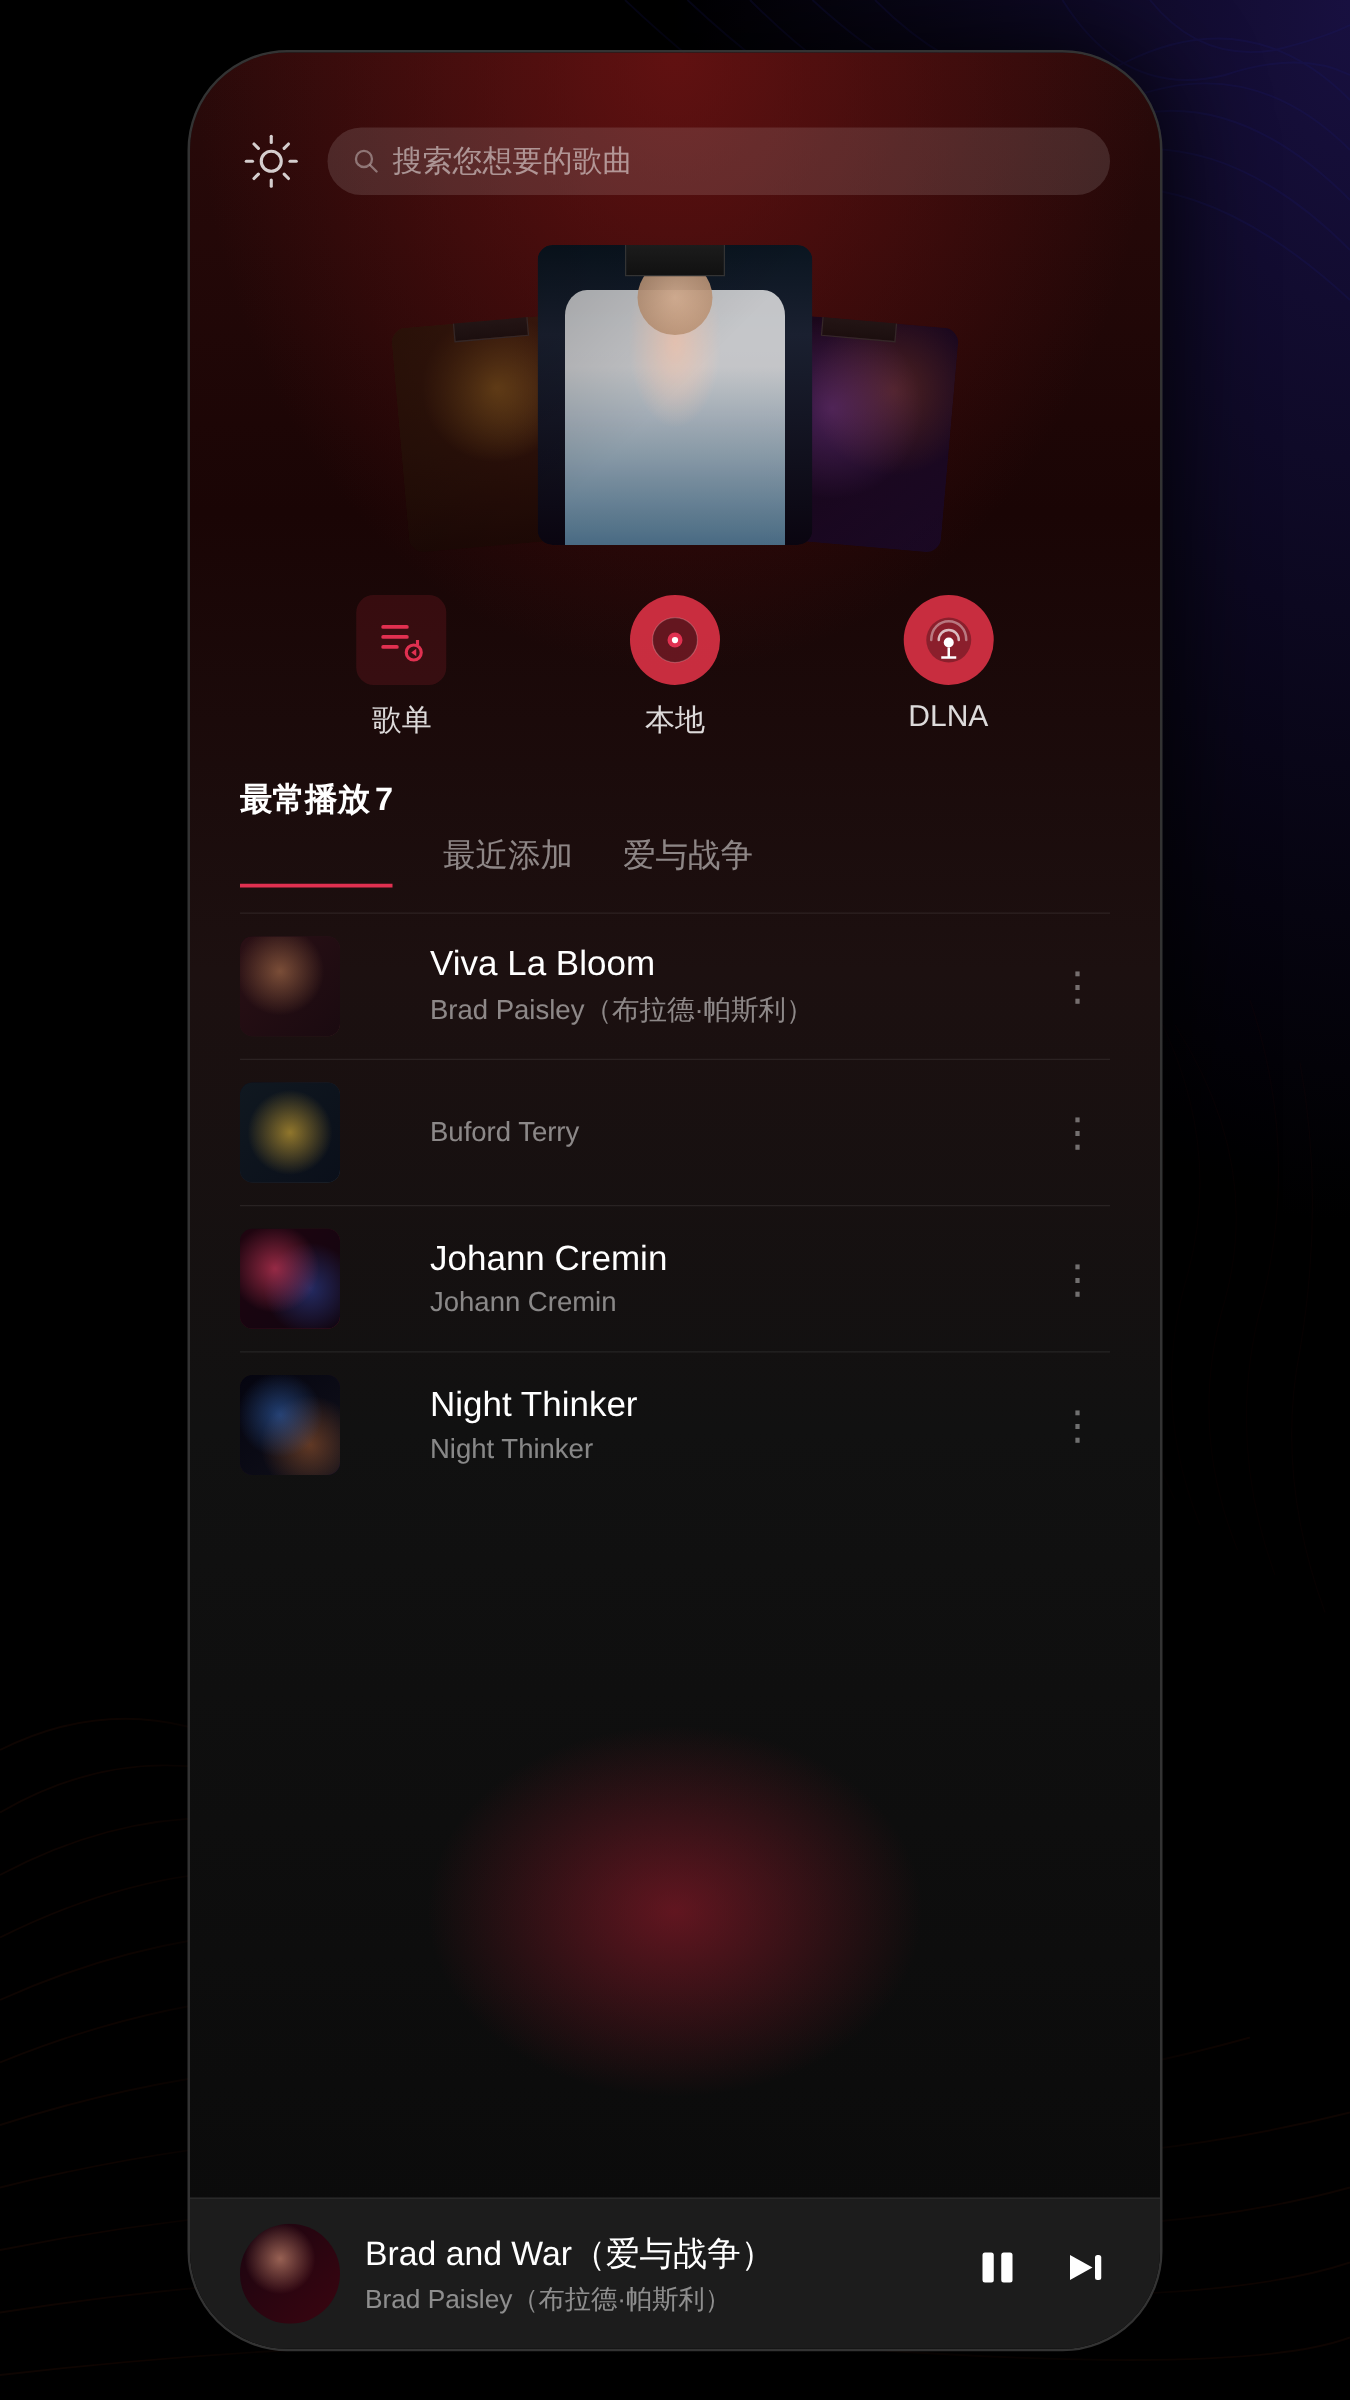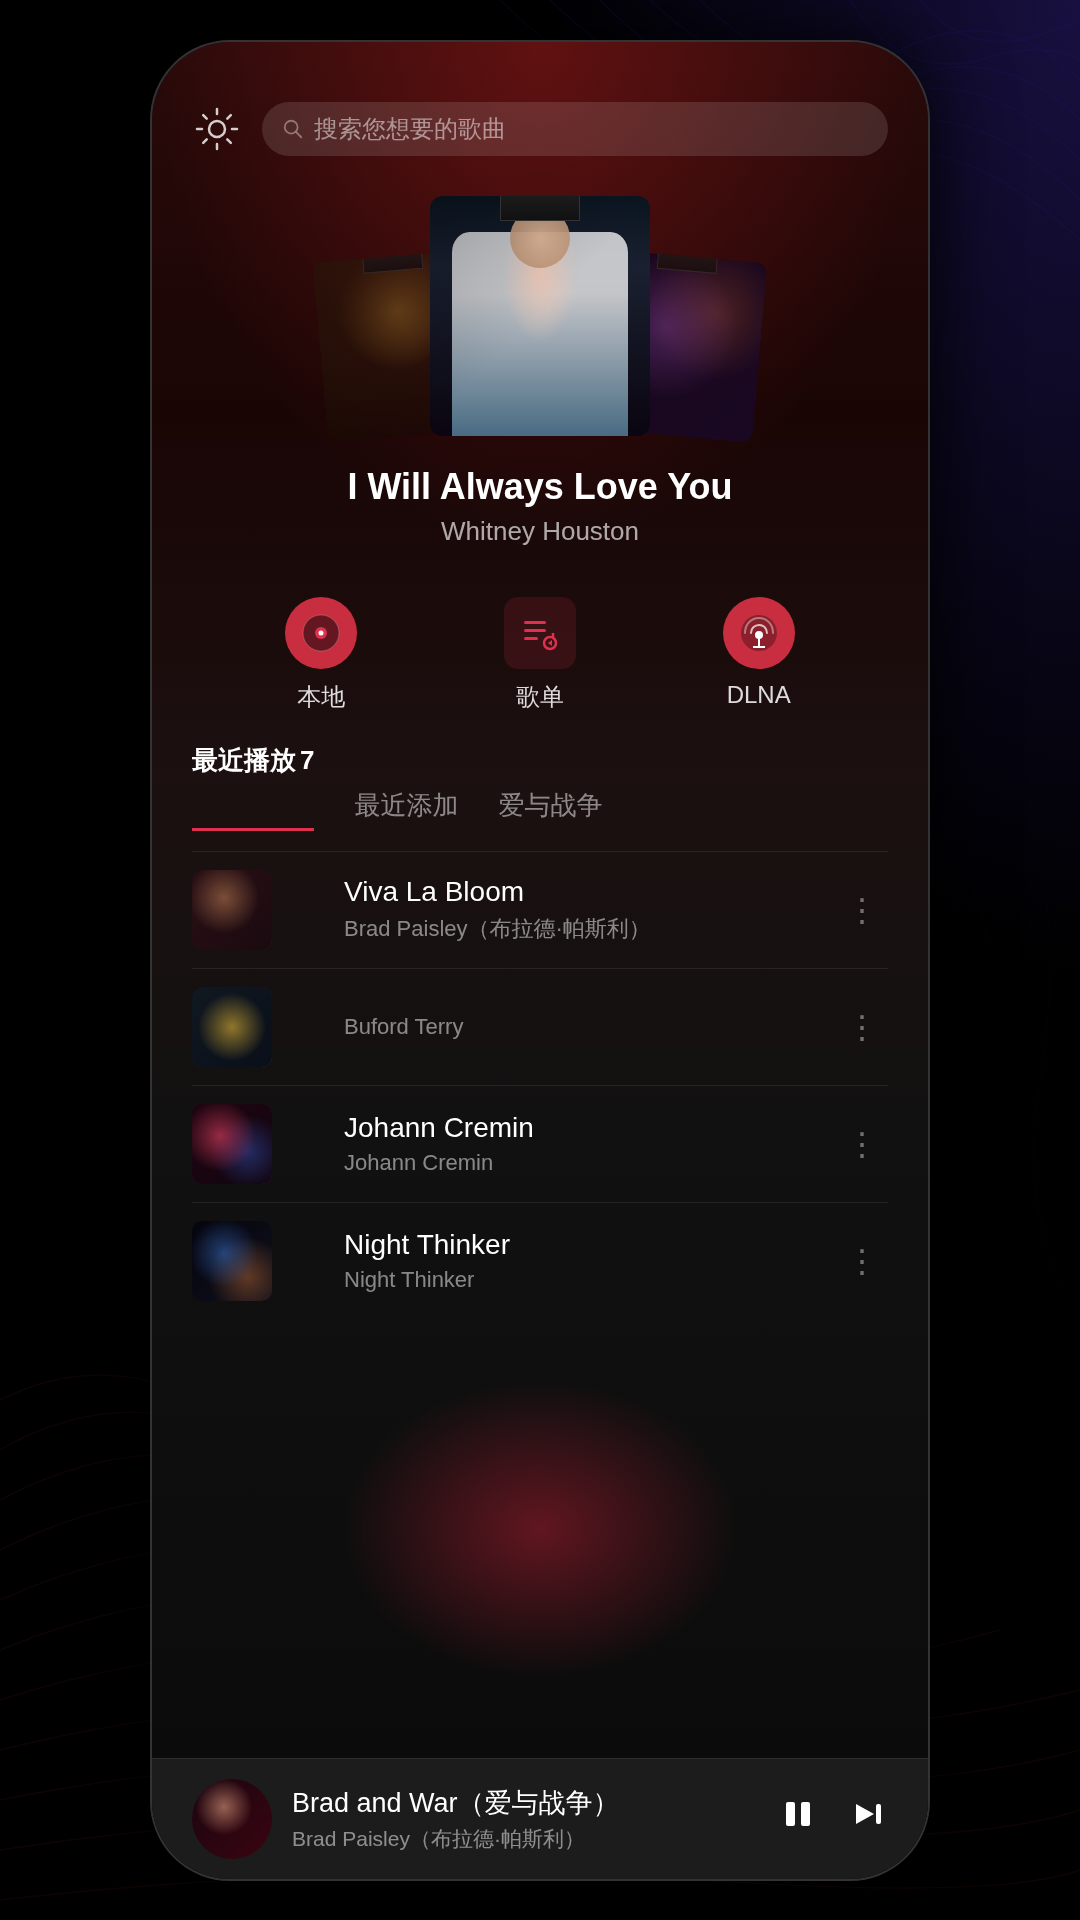--- a/index.html
+++ b/index.html
@@ -502,70 +502,66 @@
       <div class="album-card side" style="transform: translateX(-30px) rotate(5deg); margin-bottom: 0;">
         <div class="vinyl-top"></div>
         <div class="album-inner">
           <div style="width:160px;height:180px;border-radius:8px;overflow:hidden;background:linear-gradient(135deg, #0a0520 0%, #1a0a30 100%);position:relative;">
             <div style="position:absolute;inset:0;background:radial-gradient(circle at 40% 40%, rgba(150,80,200,0.5) 0%, transparent 50%), radial-gradient(circle at 70% 30%, rgba(200,100,50,0.4) 0%, transparent 40%);"></div>
           </div>
         </div>
       </div>
     </div>
 
-    <div class="track-info">
-      <div class="track-title">I Will Always Love You</div>
-      <div class="track-artist">Whitney Houston</div>
-    </div>
 
     <div class="nav-icons">
-
-      <div class="nav-item">
-        <div class="nav-icon-circle">
-          <svg width="44" height="44" viewBox="0 0 44 44" fill="none">
-            <circle cx="22" cy="22" r="18" fill="rgba(0,0,0,0.5)" stroke="rgba(255,255,255,0.2)" stroke-width="1"></circle>
-            <circle cx="22" cy="22" r="6" fill="#e03050"></circle>
-            <circle cx="22" cy="22" r="2.5" fill="#fff"></circle>
-          </svg>
-        </div>
-        <span class="nav-label">本地</span>
-      </div>
 
       <div class="nav-item">
         <div class="nav-icon-bg">
           <svg width="40" height="40" viewBox="0 0 40 40" fill="none">
             <rect x="4" y="8" width="22" height="3" rx="1.5" fill="#e03050"></rect>
             <rect x="4" y="16" width="22" height="3" rx="1.5" fill="#e03050"></rect>
             <rect x="4" y="24" width="14" height="3" rx="1.5" fill="#e03050"></rect>
             <circle cx="30" cy="30" r="6" stroke="#e03050" stroke-width="2.5"></circle>
             <path d="M28 30 L32 27 L32 33 Z" fill="#e03050"></path>
             <line x1="33" y1="24" x2="33" y2="20" stroke="#e03050" stroke-width="2.5"></line>
           </svg>
         </div>
         <span class="nav-label">歌单</span>
       </div>
 
       <div class="nav-item">
         <div class="nav-icon-circle">
           <svg width="44" height="44" viewBox="0 0 44 44" fill="none">
+            <circle cx="22" cy="22" r="18" fill="rgba(0,0,0,0.5)" stroke="rgba(255,255,255,0.2)" stroke-width="1"></circle>
+            <circle cx="22" cy="22" r="6" fill="#e03050"></circle>
+            <circle cx="22" cy="22" r="2.5" fill="#fff"></circle>
+          </svg>
+        </div>
+        <span class="nav-label">本地</span>
+      </div>
+
+      <div class="nav-item">
+        <div class="nav-icon-circle">
+          <svg width="44" height="44" viewBox="0 0 44 44" fill="none">
             <circle cx="22" cy="22" r="18" fill="rgba(0,0,0,0.3)"></circle>
             <path d="M14 22 C14 17.5 17.5 14 22 14 C26.5 14 30 17.5 30 22" stroke="rgba(255,255,255,0.7)" stroke-width="2" fill="none" stroke-linecap="round"></path>
             <path d="M8 22 C8 13 14.3 7 22 7 C29.7 7 36 13 36 22" stroke="rgba(255,255,255,0.4)" stroke-width="2" fill="none" stroke-linecap="round"></path>
             <circle cx="22" cy="24" r="4" fill="#fff"></circle>
             <line x1="22" y1="28" x2="22" y2="36" stroke="#fff" stroke-width="2"></line>
             <line x1="16" y1="36" x2="28" y2="36" stroke="#fff" stroke-width="2"></line>
           </svg>
         </div>
         <span class="nav-label">DLNA</span>
       </div>
     </div>
 
     <div class="tabs">
       <div class="tab active">
-        <span>最近播放</span><span class="tab-badge" style="margin-left:4px;">7</span>
+        <span>最常播放</span><span class="tab-badge" style="margin-left:4px;">7</span>
       </div>
       <div class="tab inactive">
         <span>最近添加</span>
       </div>
       <div class="tab inactive">
         <span>爱与战争</span>
       </div>
     </div>
 
     <div class="divider"></div>

